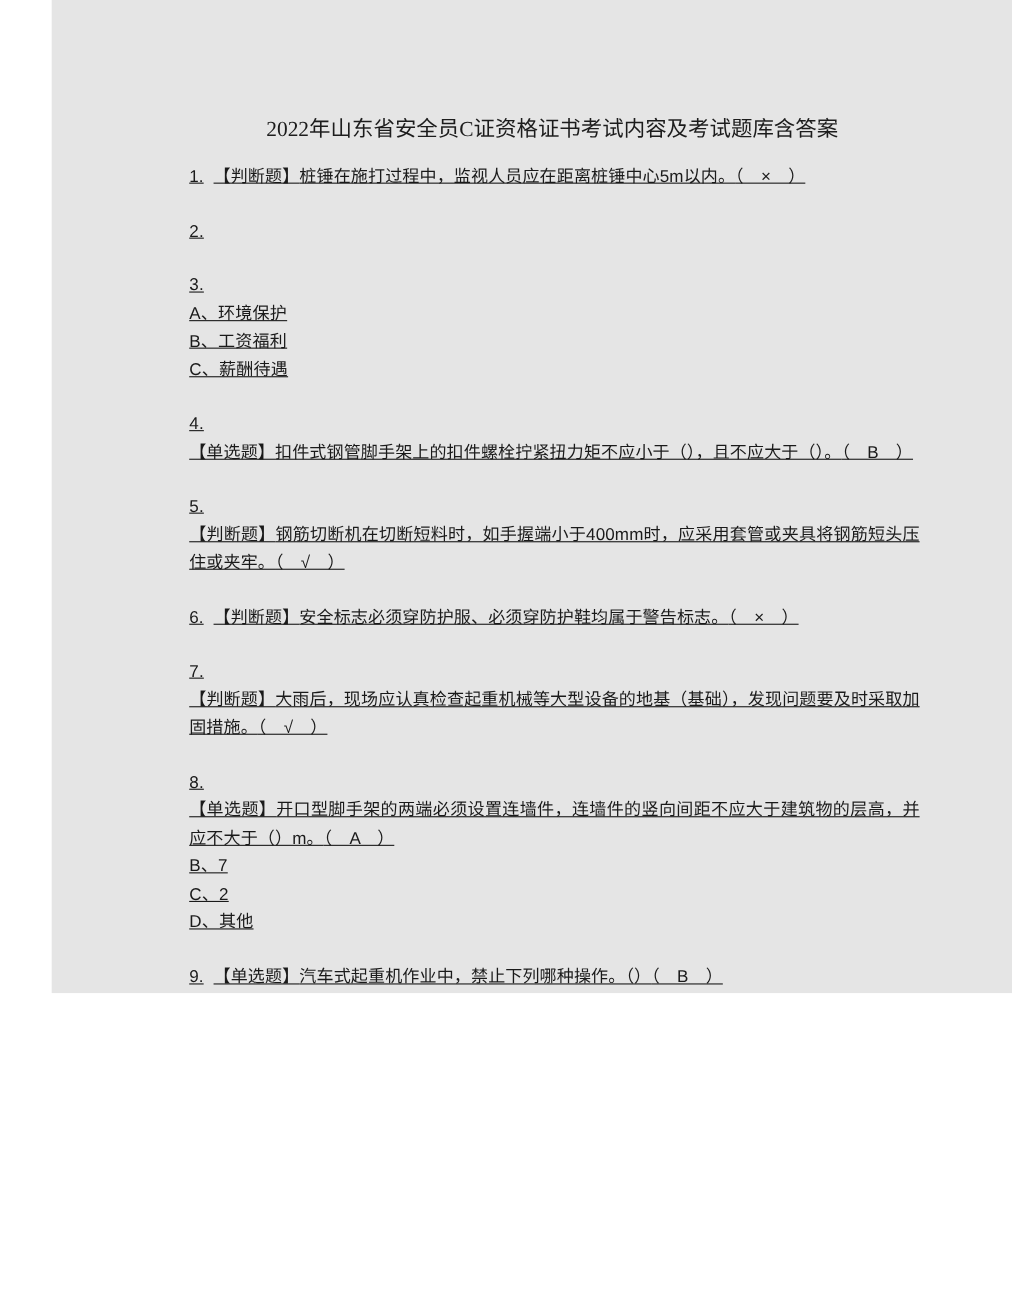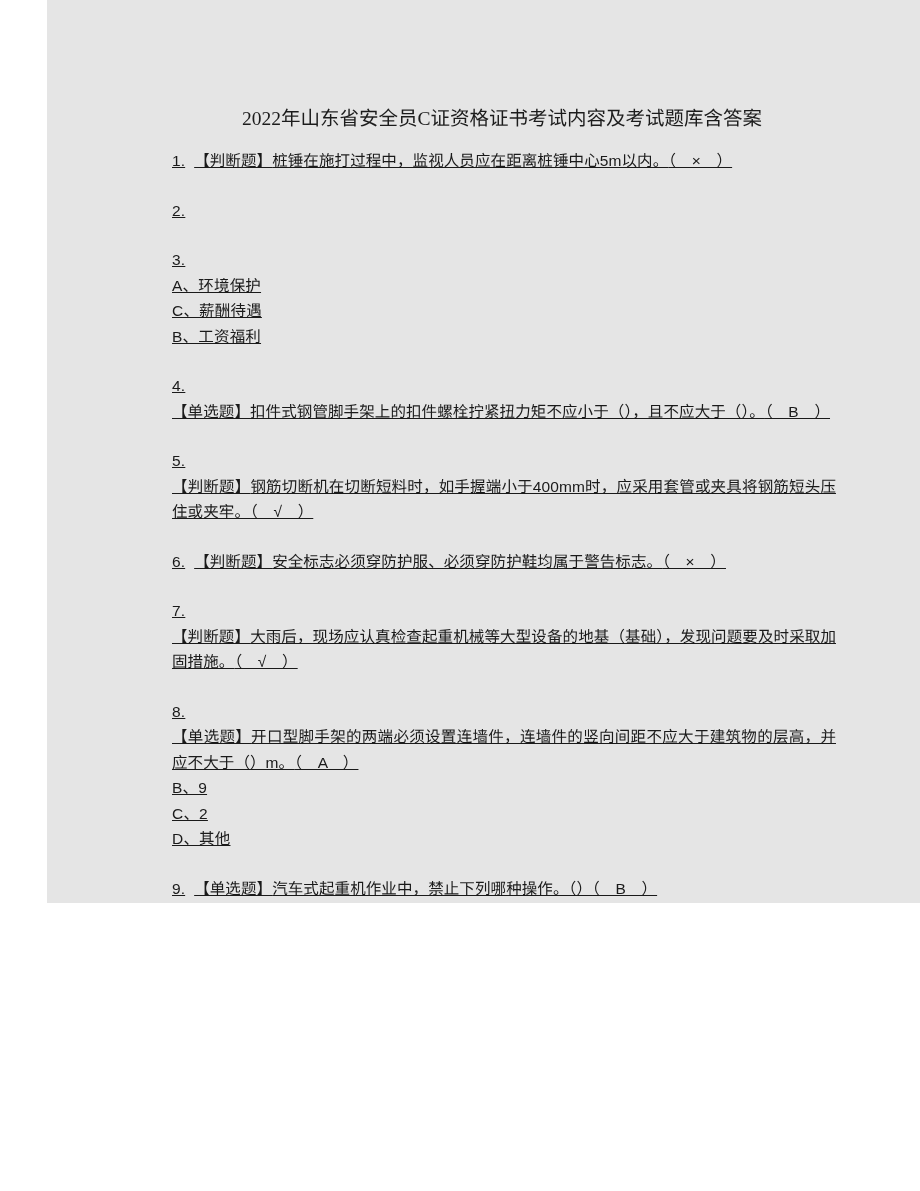--- a/index.html
+++ b/index.html
@@ -95,22 +95,22 @@
       <div class="q-block inline">
         <div class="q-text"><span class="q-num-inline">1.</span><span class="num-gap"></span><span class="tag">【判断题】</span><span>桩锤在施打过程中，监视人员应在距离桩锤中心5m以内。</span><span class="ans-mark">（　×　）</span></div>
       </div>
       <div class="q-block stacked">
         <div class="q-num-line">2.</div>
       </div>
       <div class="q-block stacked">
         <div class="q-num-line">3.</div>
         <div class="opts">
           <div class="q-opt">A、环境保护</div>
+          <div class="q-opt">B、工资福利</div>
           <div class="q-opt">C、薪酬待遇</div>
-          <div class="q-opt">B、工资福利</div>
         </div>
       </div>
       <div class="q-block stacked">
         <div class="q-num-line">4.</div>
         <div class="q-text"><span class="tag">【单选题】</span><span>扣件式钢管脚手架上的扣件螺栓拧紧扭力矩不应小于（），且不应大于（）。</span><span class="ans-mark">（　B　）</span></div>
       </div>
       <div class="q-block stacked">
         <div class="q-num-line">5.</div>
         <div class="q-text"><span class="tag">【判断题】</span><span>钢筋切断机在切断短料时，如手握端小于400mm时，应采用套管或夹具将钢筋短头压住或夹牢。</span><span class="ans-mark">（　√　）</span></div>
       </div>
@@ -118,21 +118,21 @@
         <div class="q-text"><span class="q-num-inline">6.</span><span class="num-gap"></span><span class="tag">【判断题】</span><span>安全标志必须穿防护服、必须穿防护鞋均属于警告标志。</span><span class="ans-mark">（　×　）</span></div>
       </div>
       <div class="q-block stacked">
         <div class="q-num-line">7.</div>
         <div class="q-text"><span class="tag">【判断题】</span><span>大雨后，现场应认真检查起重机械等大型设备的地基（基础），发现问题要及时采取加固措施。</span><span class="ans-mark">（　√　）</span></div>
       </div>
       <div class="q-block stacked">
         <div class="q-num-line">8.</div>
         <div class="q-text"><span class="tag">【单选题】</span><span>开口型脚手架的两端必须设置连墙件，连墙件的竖向间距不应大于建筑物的层高，并应不大于（）m。</span><span class="ans-mark">（　A　）</span></div>
         <div class="opts">
-          <div class="q-opt">B、9</div>
+          <div class="q-opt">B、7</div>
           <div class="q-opt">C、2</div>
           <div class="q-opt">D、其他</div>
         </div>
       </div>
       <div class="q-block inline">
         <div class="q-text"><span class="q-num-inline">9.</span><span class="num-gap"></span><span class="tag">【单选题】</span><span>汽车式起重机作业中，禁止下列哪种操作。（）</span><span class="ans-mark">（　B　）</span></div>
         <div class="opts">
           <div class="q-opt">A、回转</div>
           <div class="q-opt">B、调整支腿</div>
         </div>

